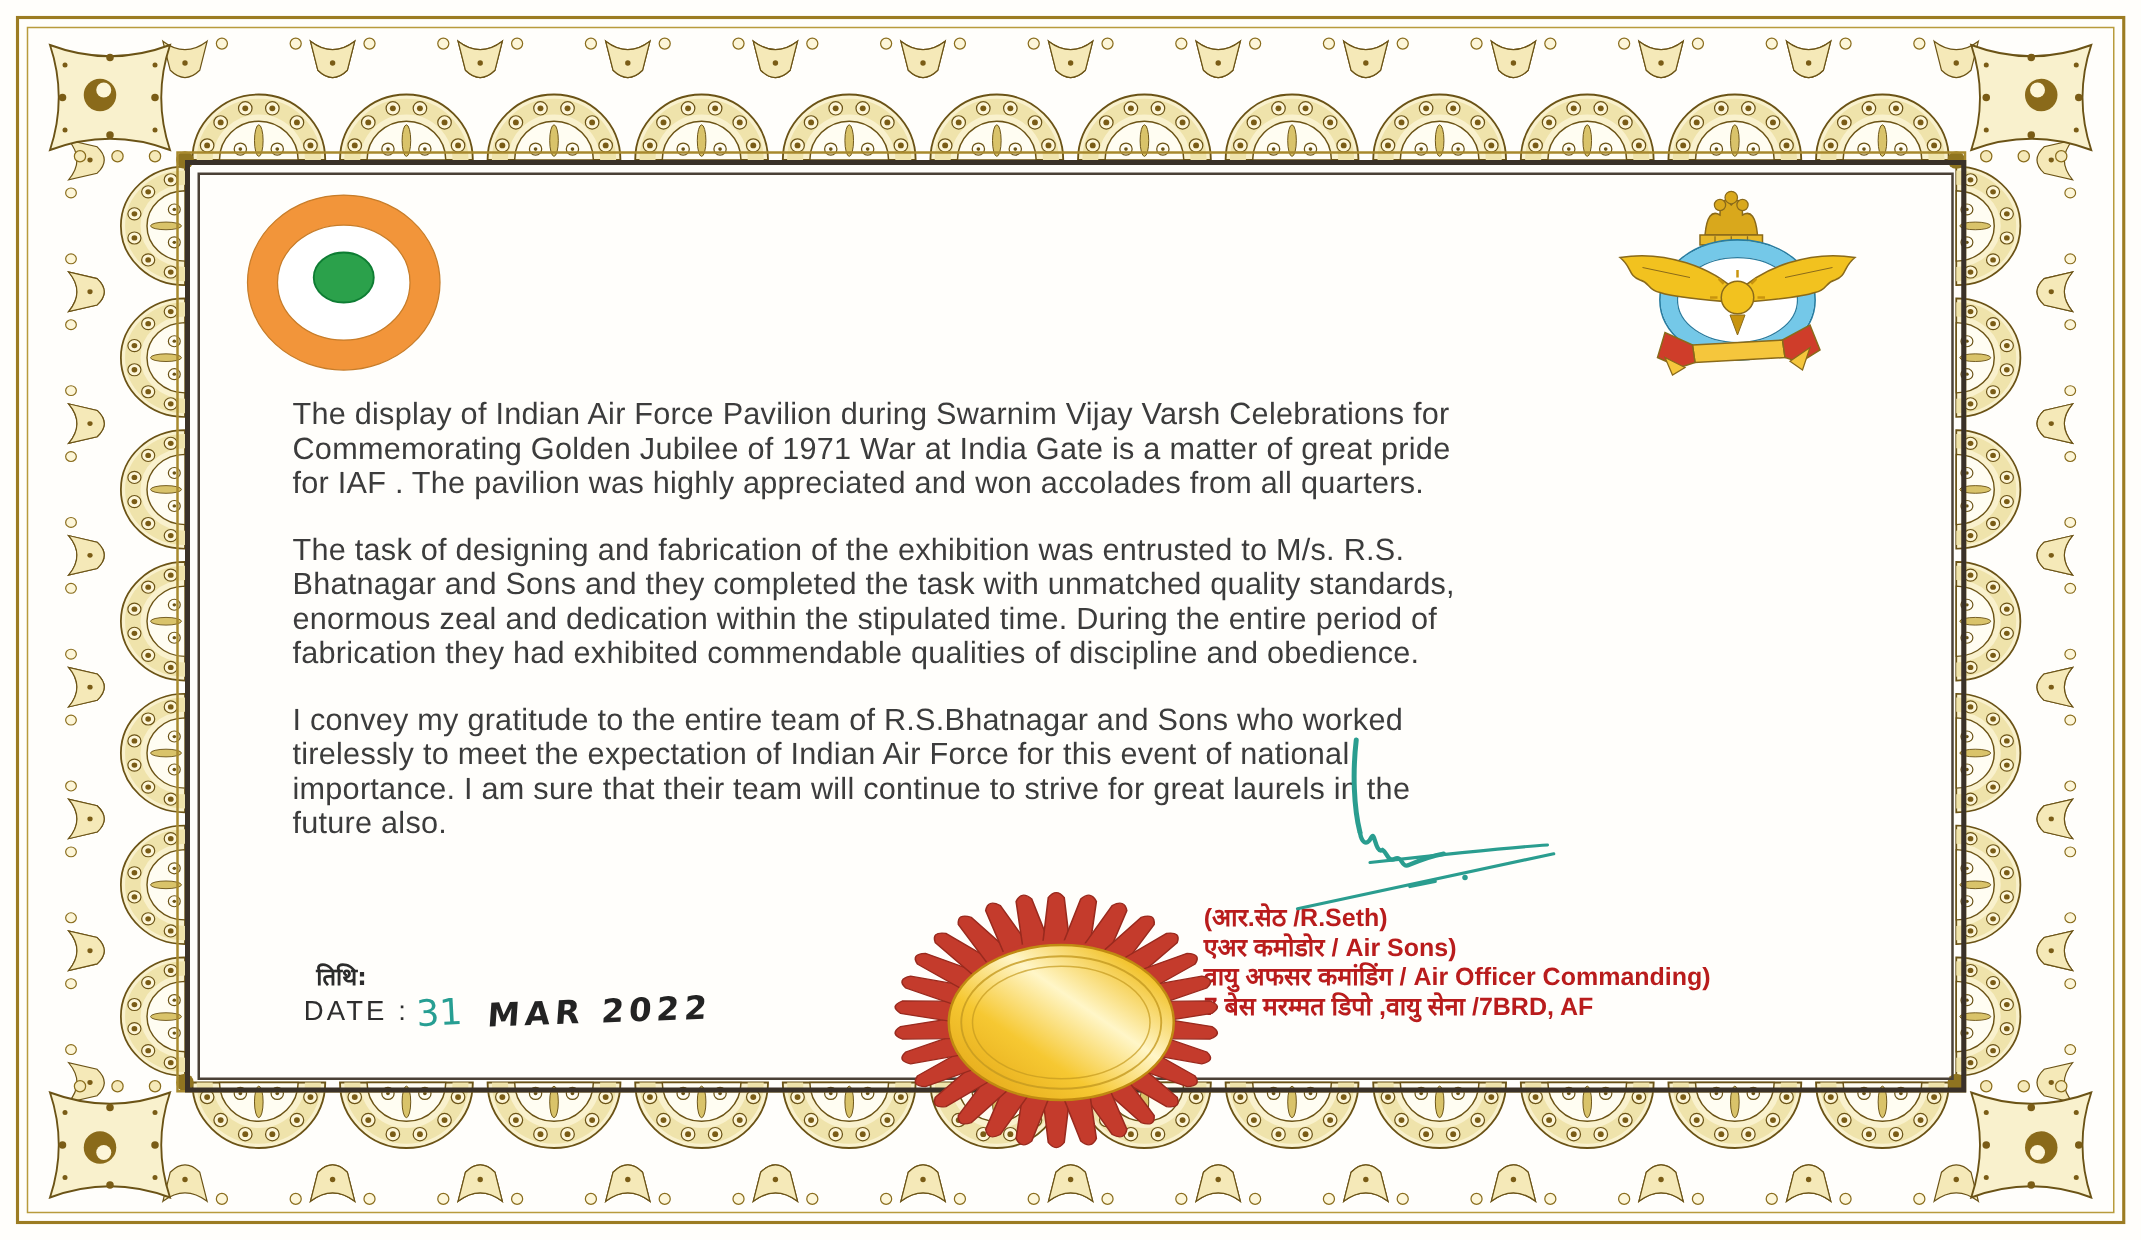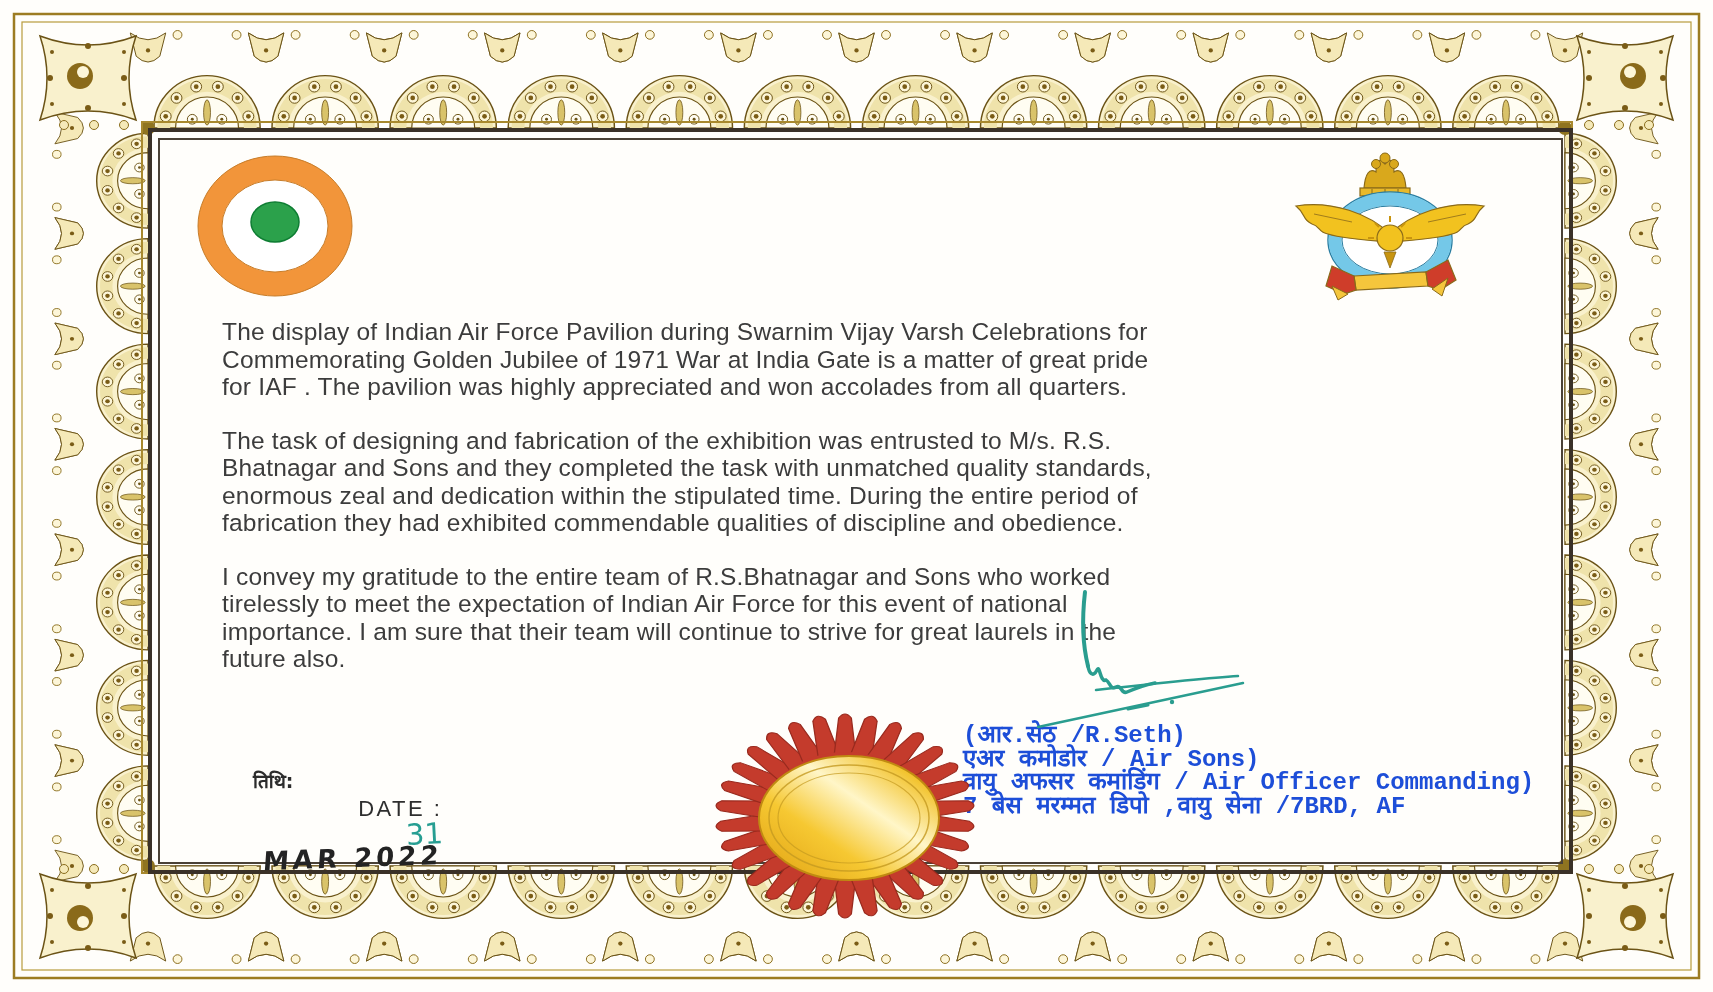--- a/index.html
+++ b/index.html
@@ -13,26 +13,26 @@
         border:4px solid #3a3128;z-index:2;}
   .inner-frame-2{position:absolute;inset:6px;border:2px solid #4a4136;}
   .content{position:absolute;inset:0;z-index:3;}
   .title{position:absolute;left:410px;top:174px;width:760px;text-align:center;
         font-family:"Liberation Serif",serif;font-weight:bold;font-size:54px;
         letter-spacing:1px;color:#1a1a1a;}
   .roundel{position:absolute;left:196px;top:154px;}
   .crest{position:absolute;left:1292px;top:142px;}
   .bodytext{position:absolute;left:222px;top:318px;width:1105px;
         font-size:24.5px;line-height:27.5px;letter-spacing:.2px;color:#3c3c3c;}
-  .bodytext p{margin:0 0 26px 0;white-space:pre-line;}
-  .sig-block{position:absolute;left:963px;top:724px;font-family:Liberation Mono, monospace;
-        font-weight:bold;font-size:24px;line-height:23.5px;color:#1d4ed8;}
+  .bodytext p{margin:0 0 26px 12px;white-space:pre-line;}
+  .sig-block{position:absolute;left:963px;top:724px;font-family:Liberation Sans, sans-serif;
+        font-weight:bold;font-size:20px;line-height:23.5px;color:#b91c1c;}
   .date-block{position:absolute;left:243px;top:768px;color:#2c2c2c;}
   .date-hindi{font-family:"DejaVu Sans",sans-serif;font-weight:bold;font-size:19px;margin-left:10px;}
-  .date-row{margin-top:2px;display:flex;align-items:flex-end;flex-direction:column;}
+  .date-row{margin-top:2px;display:flex;align-items:flex-end;}
   .date-label{font-size:22px;letter-spacing:2.5px;color:#2e2e2e;}
   .date-day{font-family:"DejaVu Sans",sans-serif;font-size:29px;color:#279e92;
         margin-left:6px;transform:rotate(-3deg);line-height:24px;}
   .date-rest{font-family:"DejaVu Sans",sans-serif;font-weight:bold;font-size:26px;color:#232323;
         margin-left:20px;letter-spacing:4px;transform:rotate(-2deg) skewX(-6deg);line-height:24px;}
   #seal-svg{position:absolute;left:700px;top:696px;z-index:4;}
   #sig-svg{position:absolute;left:0;top:0;z-index:5;pointer-events:none;}
 </style>
 </head>
 <body>

